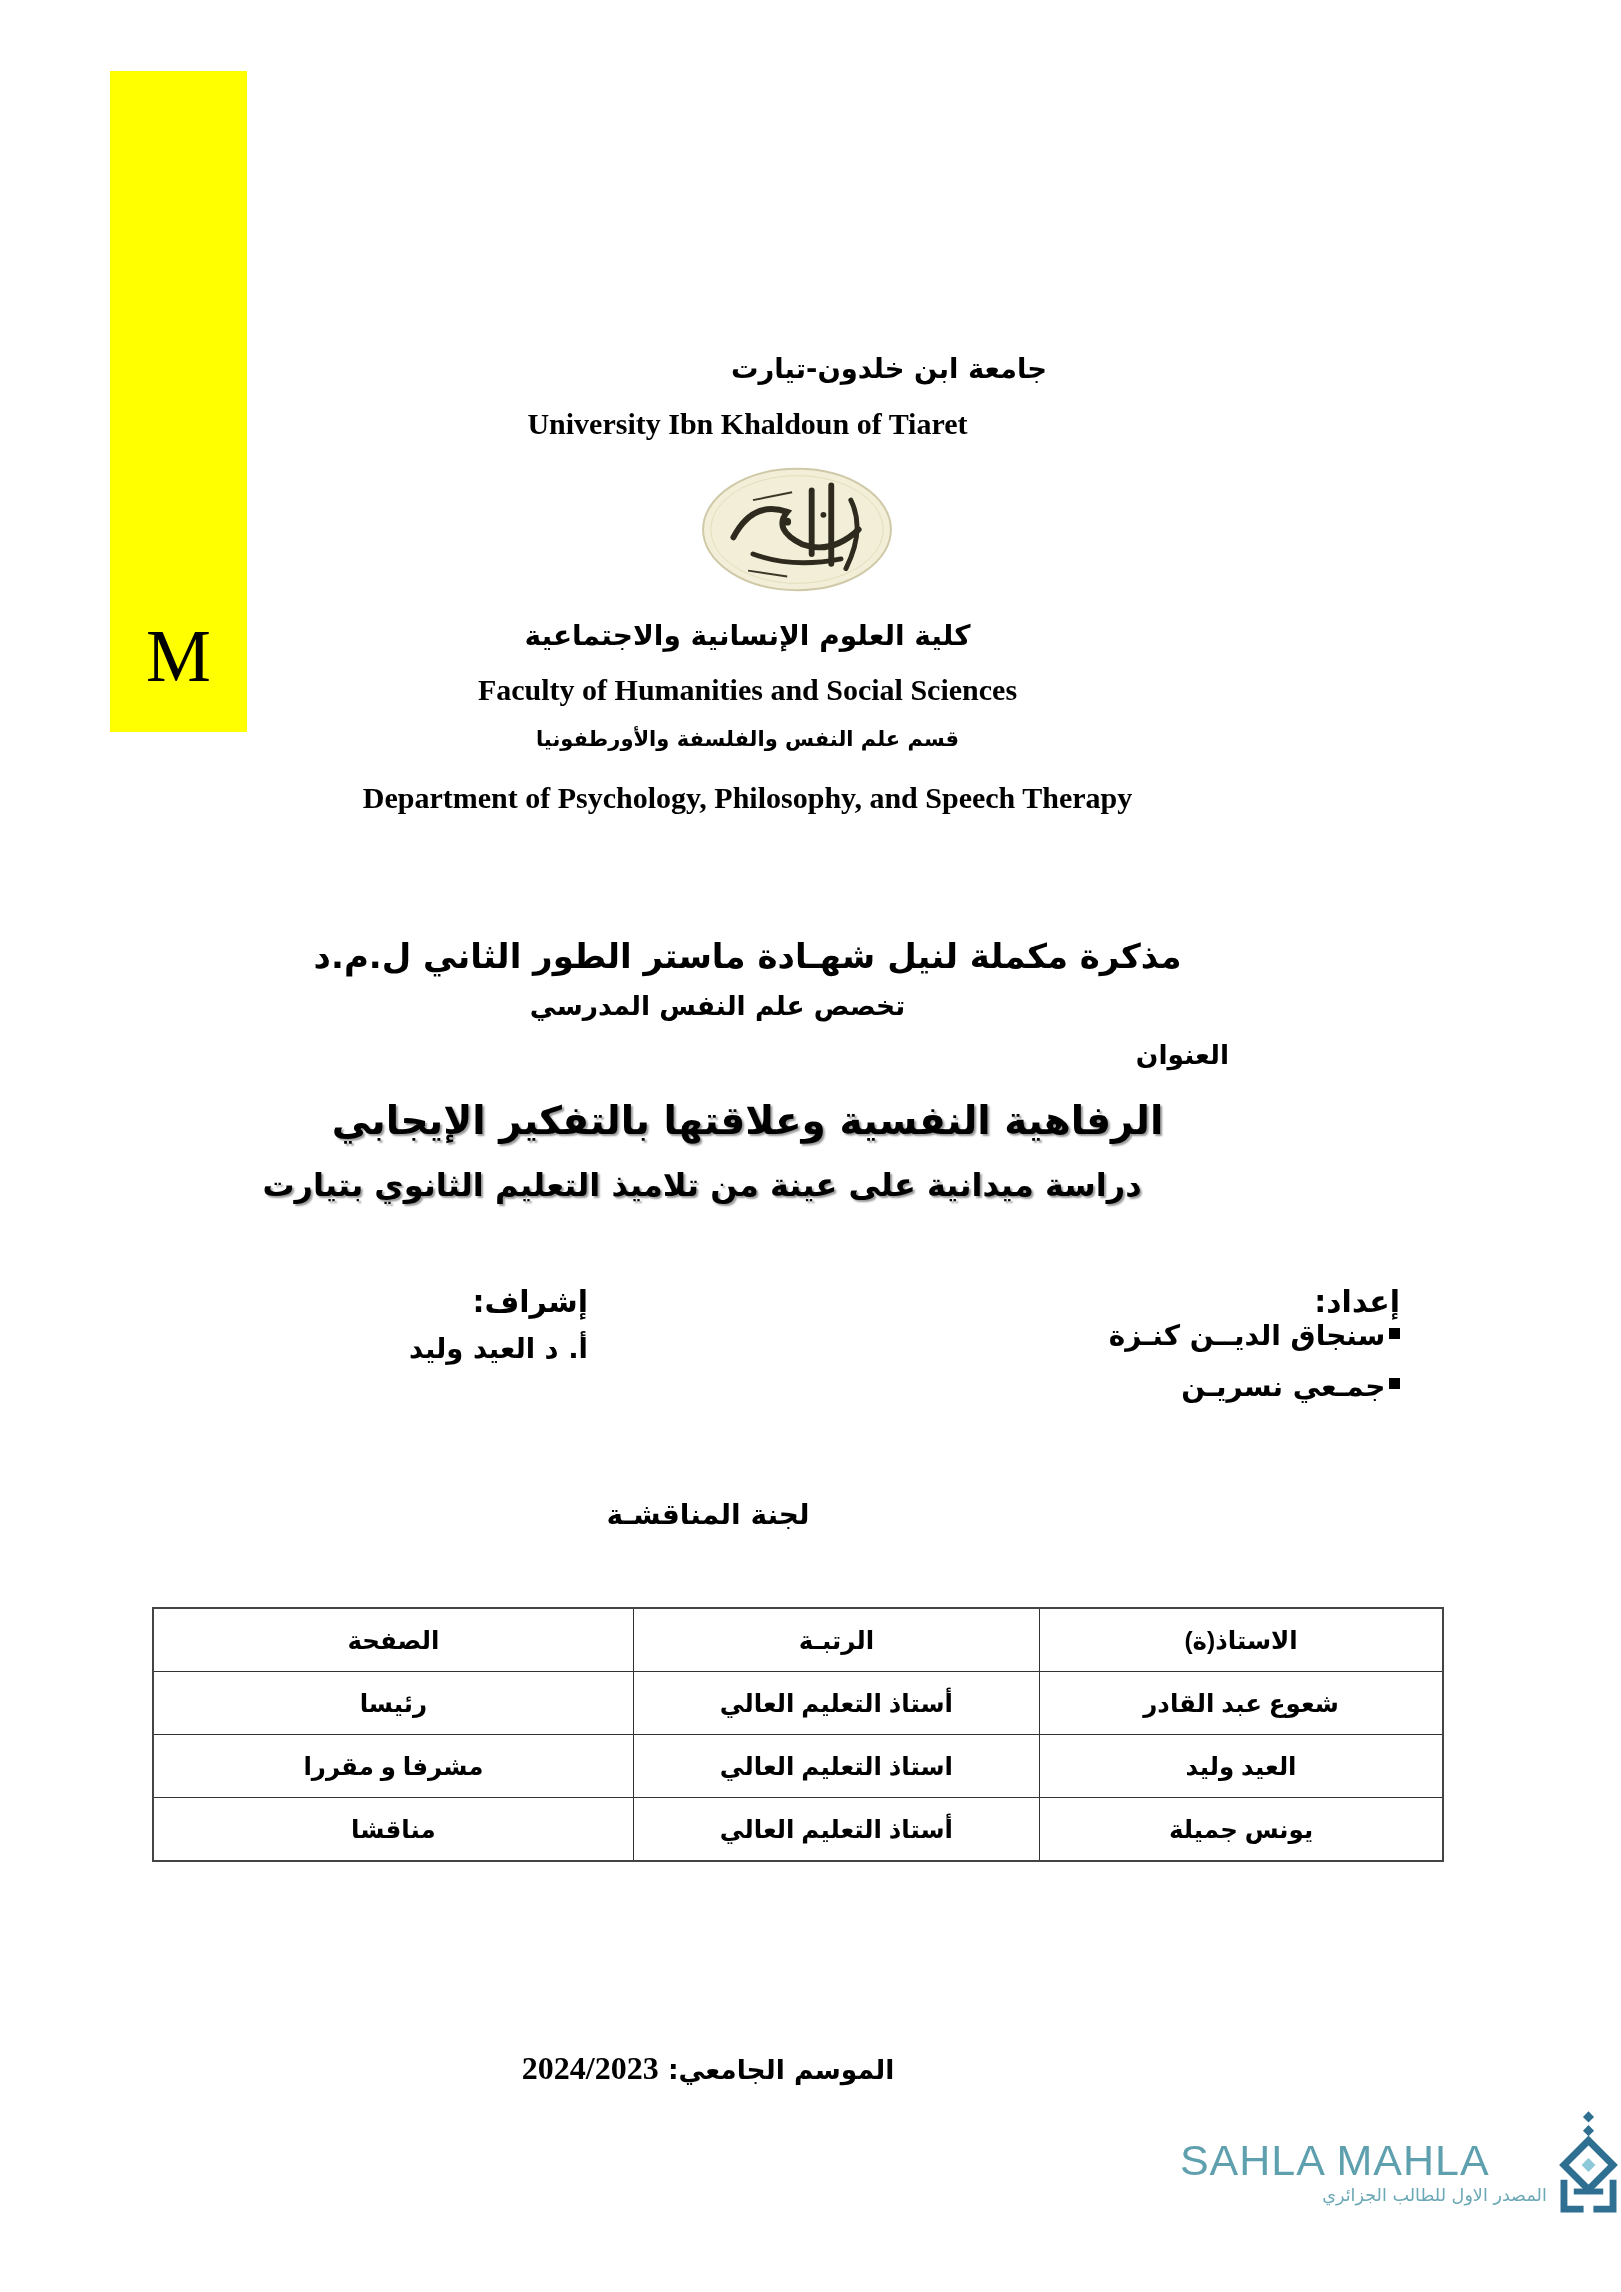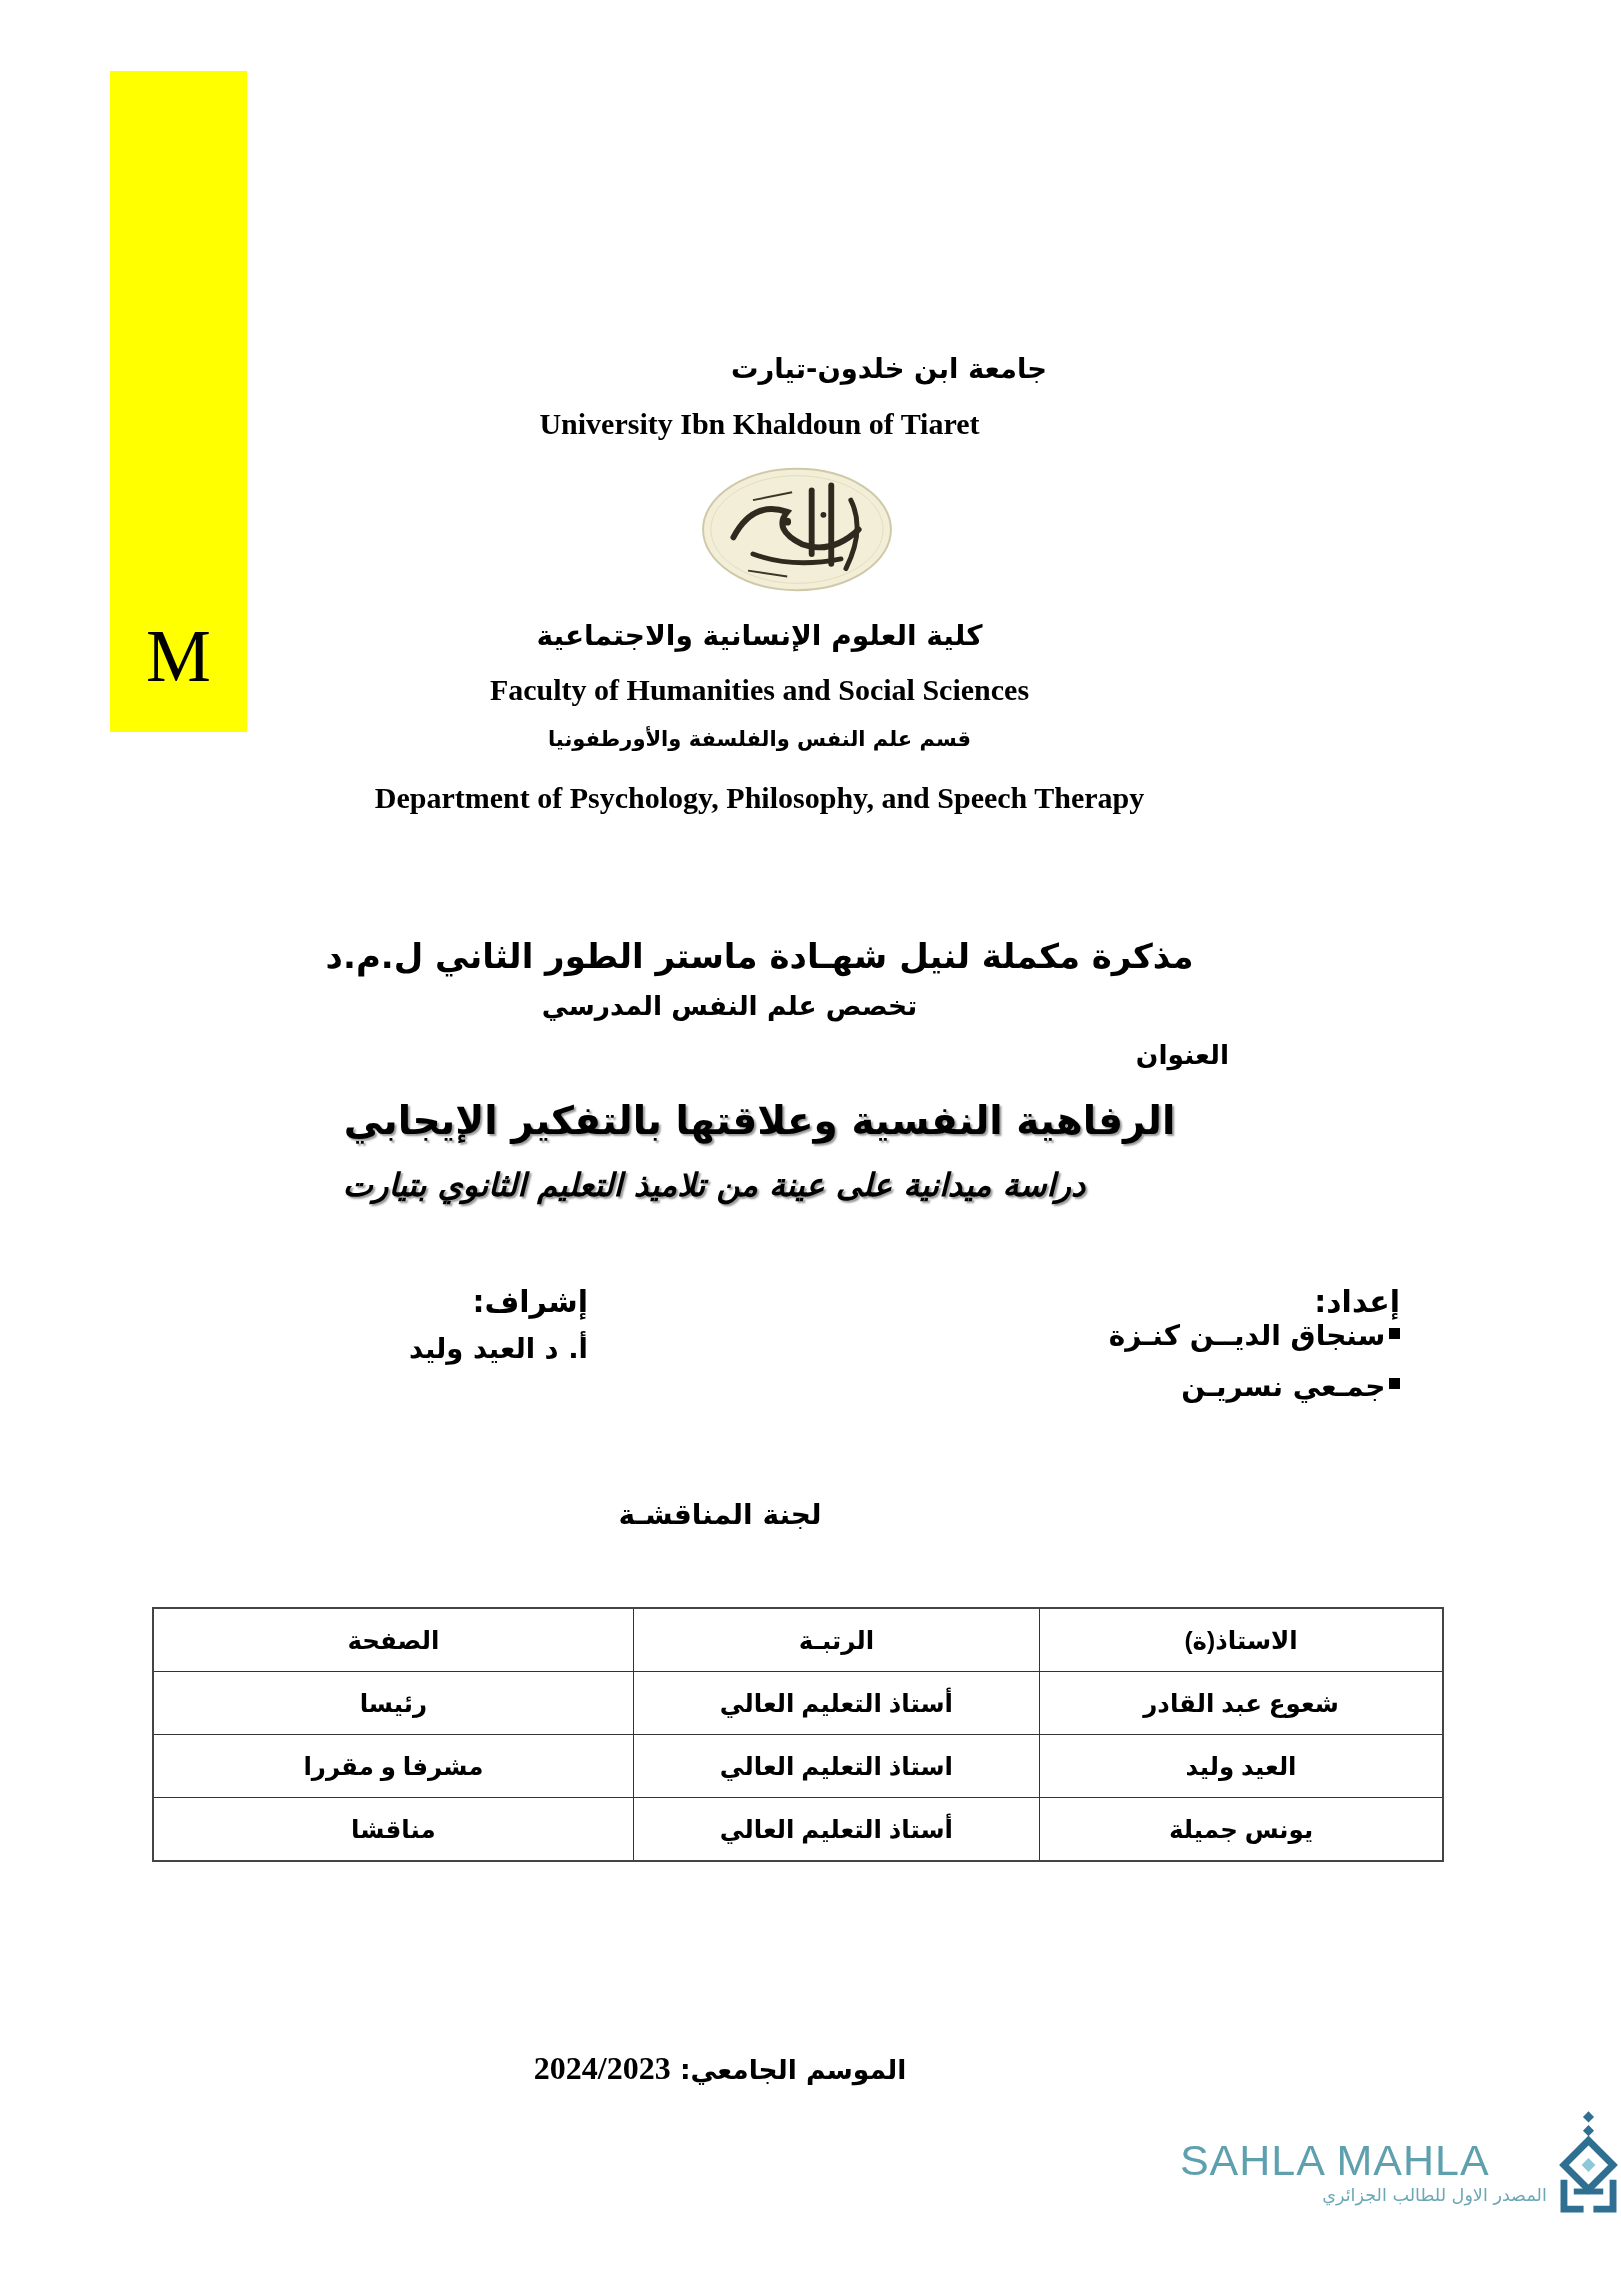--- a/index.html
+++ b/index.html
@@ -4,42 +4,42 @@
 <style>
   html, body { margin: 0; padding: 0; background: #ffffff; }
   body { width: 1621px; height: 2293px; position: relative; overflow: hidden;
          font-family: "DejaVu Serif", "Liberation Serif", serif; color: #000; }
 
   .side-band { position: absolute; left: 110px; top: 71px; width: 137px; height: 661px;
                background: #FFFF00; }
   .side-band .band-letter { position: absolute; left: 0; right: 0; bottom: 39px; text-align: center;
                font-family: "Liberation Serif", "DejaVu Serif", serif; font-size: 73px; line-height: 1; color: #000; }
 
-  .line { position: absolute; left: 16px; width: 1330px; text-align: center; white-space: nowrap; }
+  .line { position: absolute; left: 4px; width: 1330px; text-align: center; white-space: nowrap; }
   .ar { direction: rtl; font-family: "DejaVu Sans", "Liberation Sans", sans-serif; font-weight: bold; }
   .en { font-family: "Liberation Serif", "DejaVu Serif", serif; font-weight: bold; }
 
   .uni-ar { top: 353px; font-size: 27.4px; left: 0; width: 1621px; padding-left: 157px; box-sizing: border-box; }
   .uni-en { top: 407px; font-size: 30px; padding-left: 157px; box-sizing: border-box; }
 
   .logo { position: absolute; left: 694px; top: 461px; width: 206px; height: 137px; }
 
   .fac-ar { top: 619px; font-size: 28px; padding-left: 157px; box-sizing: border-box; }
   .fac-en { top: 673px; font-size: 30px; padding-left: 157px; box-sizing: border-box; }
   .dep-ar { top: 727px; font-size: 21px; padding-left: 157px; box-sizing: border-box; }
   .dep-en { top: 781px; font-size: 30px; padding-left: 157px; box-sizing: border-box; }
 
   .memo { top: 936px; font-size: 34px; padding-left: 157px; box-sizing: border-box; }
   .spec { top: 990px; font-size: 26.5px; padding-left: 97px; box-sizing: border-box; }
   .title-label { position: absolute; top: 1039px; right: 392px; font-size: 26.5px; }
 
   .main-title { top: 1098px; font-size: 39px; padding-left: 157px; box-sizing: border-box;
                 text-shadow: 2px 2px 2px #999; }
   .sub-title { top: 1166px; font-size: 32px; padding-left: 66px; box-sizing: border-box;
-               text-shadow: 2px 2px 2px #999; font-style: italic; }
+               text-shadow: 2px 2px 2px #999; }
 
   .prep-block { position: absolute; right: 221px; top: 1284px; text-align: right; direction: rtl; }
   .prep-label { font-size: 30px; display: block; margin-bottom: 0; }
   .author { font-size: 28px; display: block; margin-bottom: 17.6px; }
   .author .bullet { display: inline-block; width: 10.8px; height: 10.8px; background: #000;
                     margin-left: 3.9px; vertical-align: middle; position: relative; top: -3.9px; }
 
   .sup-block { position: absolute; left: 387px; top: 1284px; width: 201px; text-align: right; direction: rtl; }
   .sup-label { font-size: 30px; display: block; margin-bottom: 13.7px; }
   .sup-name { font-size: 27.4px; display: block; white-space: nowrap; }

